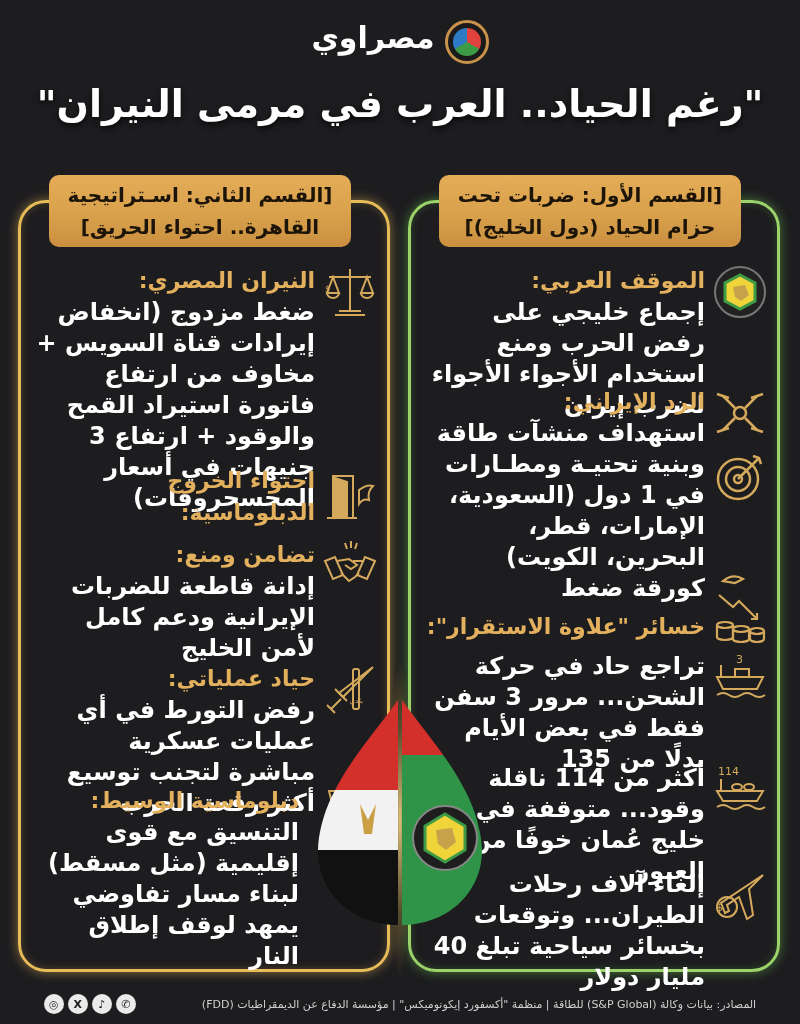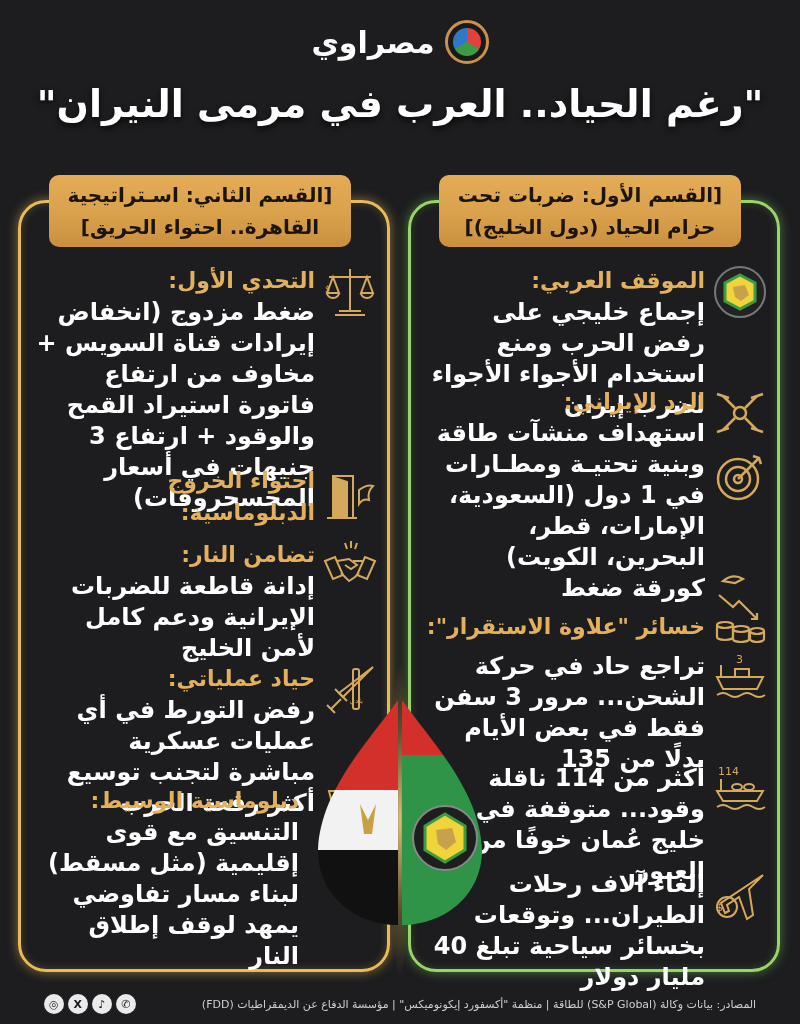--- a/index.html
+++ b/index.html
@@ -1,19 +1,19 @@
 <!DOCTYPE html>
 <html lang="ar" dir="rtl"><head>
 <meta charset="utf-8">
 <style>
   * { box-sizing: border-box; margin: 0; padding: 0; }
   html, body { width: 800px; height: 1024px; background: #1d1c1f; overflow: hidden; }
   body { font-family: "DejaVu Sans", sans-serif; color: #fff; position: relative; }
 
-  .logo { position: absolute; top: 20px; left: 0; width: 800px; display: flex; justify-content: center; align-items: center; gap: 10px; direction: ltr; }
+  .logo { position: absolute; top: 20px; left: 0; width: 800px; display: flex; justify-content: center; align-items: flex-start; gap: 10px; direction: ltr; }
   .logo-text { font-size: 30px; font-weight: bold; color: #fff; direction: rtl; }
   .logo-mark { width: 44px; height: 44px; border-radius: 50%; border: 3px solid #c8924a; background: #1a1a1a; position: relative; overflow: hidden; }
   .logo-mark .ball { position: absolute; top: 5px; left: 5px; width: 28px; height: 28px; border-radius: 50%; background: conic-gradient(#e2423d 0 120deg, #3d9b45 120deg 240deg, #2f7ac4 240deg 360deg); }
 
   .title { position: absolute; top: 82px; left: 0; width: 800px; text-align: center; font-size: 38px; font-weight: bold; color: #fff; text-shadow: 0 3px 6px rgba(0,0,0,0.7); }
 
   .panel { position: absolute; top: 200px; width: 372px; height: 772px; border-radius: 28px; }
   .panel-right { right: 20px; border: 3px solid #9bd36a; box-shadow: 0 0 12px rgba(110,200,80,0.55), inset 0 0 8px rgba(110,200,80,0.25); margin-left: 28px; }
   .panel-left { left: 18px; border: 3px solid #e7bb57; box-shadow: 0 0 12px rgba(231,187,87,0.55), inset 0 0 8px rgba(231,187,87,0.25); }
 
@@ -156,21 +156,21 @@
   <div class="item" style="top:62px; right:10px; left:14px;">
     <span class="item-icon">
       <svg viewBox="0 0 54 54" fill="none" stroke="currentColor" stroke-width="2">
           <path d="M27 4 V46 M6 12 H48 M16 46 H38 M12 50 H42"></path>
           <path d="M10 12 L4 28 H16 Z M44 12 L38 28 H50 Z"></path>
           <path d="M4 28 A6 5 0 0 0 16 28 M38 28 A6 5 0 0 0 50 28"></path>
           <text x="7" y="27" fill="currentColor" stroke="none" font-size="8" font-family="DejaVu Sans, sans-serif">$</text>
         </svg>
     </span>
     <div class="item-body">
-      <div class="item-head">التحدي الأول:</div>
+      <div class="item-head">النيران المصري:</div>
       <div class="item-text">ضغط مزدوج (انخفاض إيرادات قناة السويس + مخاوف من ارتفاع فاتورة استيراد القمح والوقود + ارتفاع 3 جنيهات في أسعار المحسحروقات)</div>
     </div>
   </div>
 
   <div class="item" style="top:262px; right:10px; left:14px; align-items:center;">
     <span class="item-icon">
       <svg viewBox="0 0 54 54" fill="none" stroke="currentColor" stroke-width="2">
           <path d="M10 48 V6 H30 V48 M4 48 H34"></path>
           <path d="M12 8 L24 12 V46 L12 48 Z" fill="currentColor"></path>
           <path d="M36 20 Q44 14 50 16 Q44 22 46 30 Q40 28 36 34 Q36 26 36 20 Z"></path>
@@ -183,21 +183,21 @@
 
   <div class="item" style="top:336px; right:10px; left:14px;">
     <span class="item-icon">
       <svg viewBox="0 0 54 54" fill="none" stroke="currentColor" stroke-width="2">
           <path d="M22 4 L24 10 M28 2 V9 M34 4 L32 10"></path>
           <path d="M2 22 L12 18 L20 36 L10 40 Z M52 22 L42 18 L34 36 L44 40 Z"></path>
           <path d="M14 22 L26 20 L34 26 L28 30 L22 26 M40 22 L30 22 M18 34 L26 42 L32 38 L36 34"></path>
         </svg>
     </span>
     <div class="item-body">
-      <div class="item-head">تضامن النار:</div>
+      <div class="item-head">تضامن ومنع:</div>
       <div class="item-text">إدانة قاطعة للضربات الإيرانية ودعم كامل لأمن الخليج</div>
     </div>
   </div>
 
   <div class="item" style="top:460px; right:10px; left:14px;">
     <span class="item-icon">
       <svg viewBox="0 0 54 54" fill="none" stroke="currentColor" stroke-width="2">
           <path d="M50 4 L20 34 L16 30 Z"></path>
           <path d="M12 26 L24 38 M18 36 L8 46 M4 42 L12 50"></path>
           <rect x="30" y="6" width="6" height="40" rx="2"></rect>

